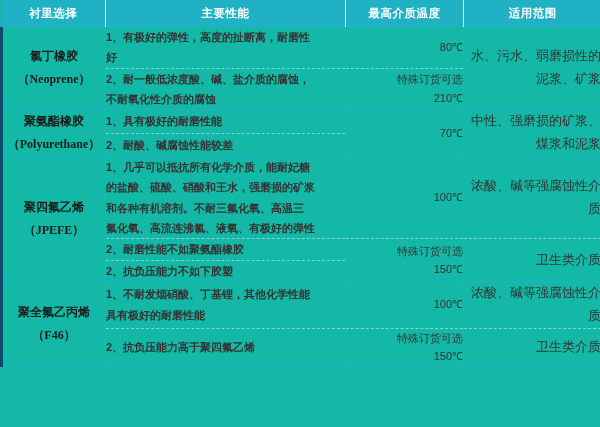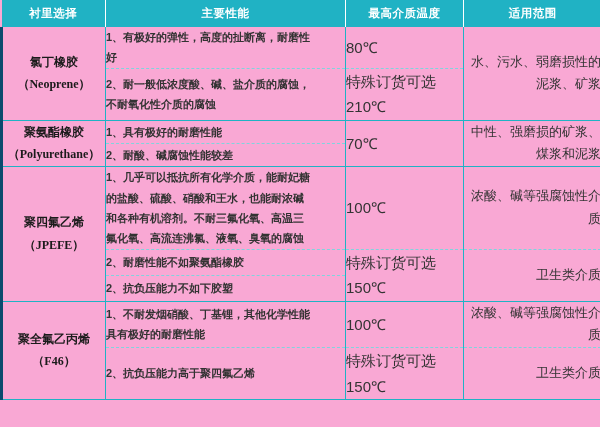--- a/index.html
+++ b/index.html
@@ -6,21 +6,21 @@
   html, body {
     margin: 0; padding: 0;
     width: 600px; height: 427px;
     background: #ffffff;
     font-family: "Liberation Sans", sans-serif;
   }
   #sheet {
     position: relative;
     width: 600px;
     height: 427px;
-    background: #f9a8d4;
+    background: #14b8a6;
     overflow: hidden;
   }
   table.spec {
     width: 600px;
     border-collapse: collapse;
     table-layout: fixed;
   }
   table.spec td, table.spec th {
     vertical-align: middle;
     padding: 0;
@@ -67,22 +67,22 @@
   }
   .perf-cell {
     text-align: left;
     padding: 7px 10px 7px 12px;
     font-size: 11px;
     color: #333;
     line-height: 1.85;
     font-weight: bold;
   }
   .temp-cell {
-    text-align: left;
-    font-size: 15px;
+    text-align: right;
+    font-size: 11px;
     color: #333;
     line-height: 1.7;
     padding: 4px 2px;
   }
   .scope-cell {
     text-align: right;
     padding: 6px 10px;
     font-size: 13px;
     color: #333;
     line-height: 1.75;
@@ -154,23 +154,23 @@
         </td>
       </tr>
 
       <tr>
         <td class="c name-cell bd-outer-l bd-solid-r bd-solid-b" rowspan="3">
           <span class="nowrap-line">聚四氟乙烯</span>
           <span class="nowrap-line">（JPEFE）</span>
         </td>
         <td class="c perf-cell bd-solid-r bd-dash-b">
           <span class="nowrap-line">1、几乎可以抵抗所有化学介质，能耐妃糖</span>
-          <span class="nowrap-line">的盐酸、硫酸、硝酸和王水，也能耐浓碱</span>
+          <span class="nowrap-line">的盐酸、硫酸、硝酸和王水，强磨损的矿浆</span>
           <span class="nowrap-line">和各种有机溶剂。不耐三氟化氧、高温三</span>
-          <span class="nowrap-line">氟化氧、高流连沸氯、液氧、臭氧的腐蚀</span>
+          <span class="nowrap-line">氟化氧、高流连沸氯、液氧、有极好的弹性</span>
         </td>
         <td class="c temp-cell bd-solid-r bd-dash-b">
           <span class="nowrap-line">100℃</span>
         </td>
         <td class="c scope-cell bd-outer-r bd-dash-b">
           <span class="nowrap-line">浓酸、碱等强腐蚀性介</span>
           <span class="nowrap-line">质</span>
         </td>
       </tr>
       <tr>

